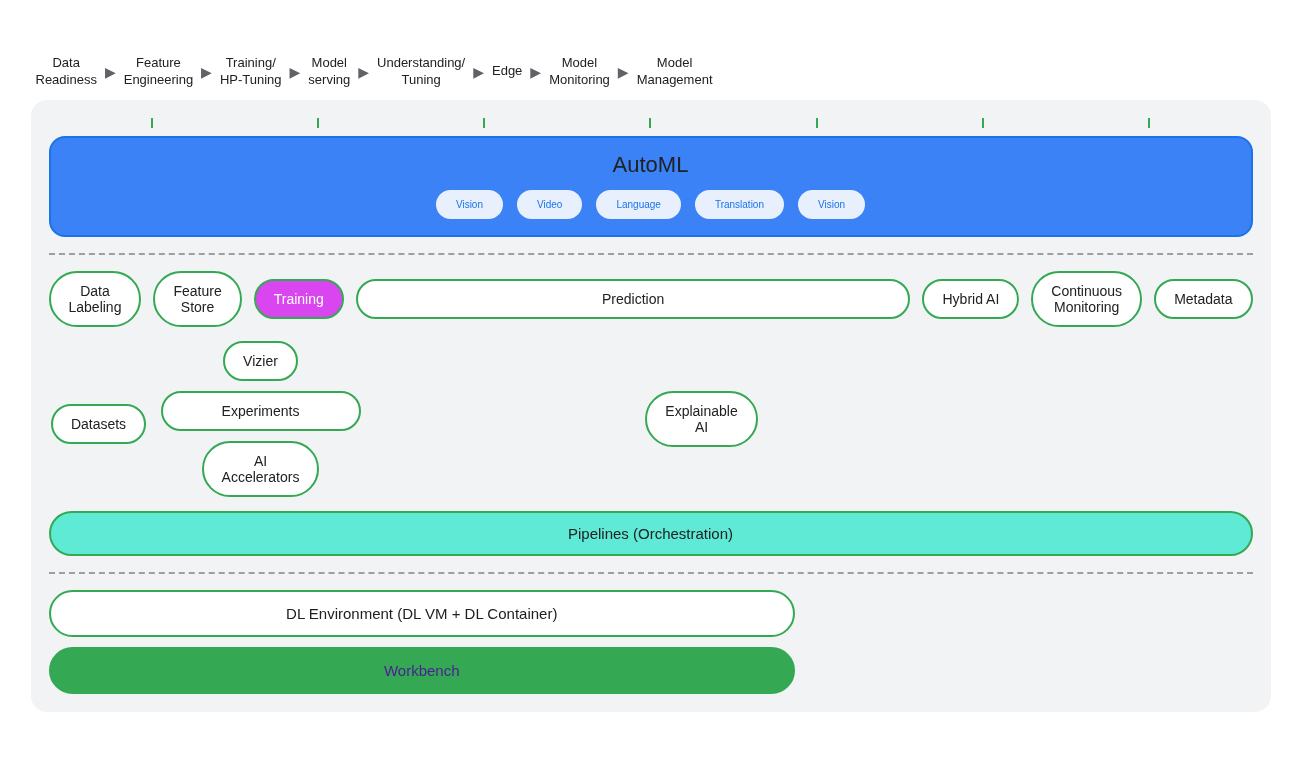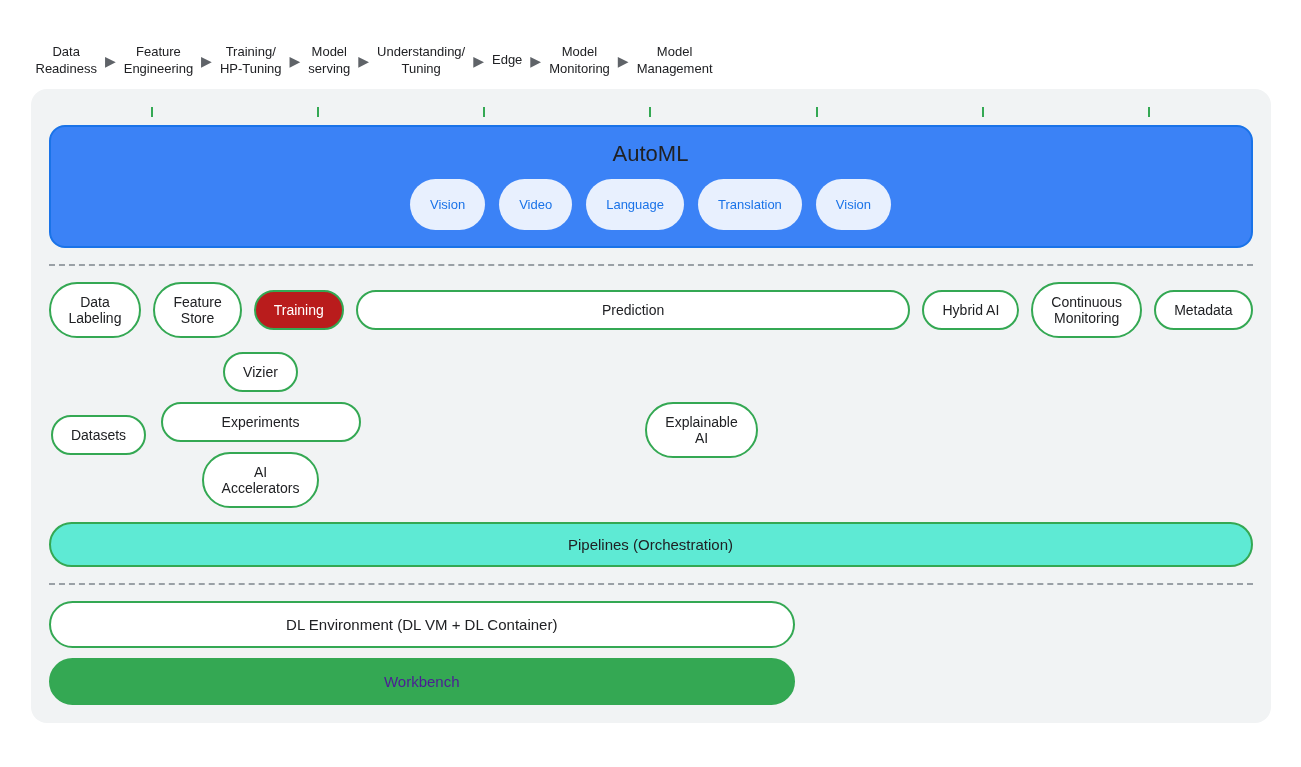--- a/index.html
+++ b/index.html
@@ -66,22 +66,22 @@
     }
     .automl-chips {
       display: flex;
       justify-content: center;
       gap: 14px;
     }
     .automl-chip {
       background: #e8f0fe;
       color: #1a73e8;
       border-radius: 50px;
-      padding: 18px 20px;
-      font-size: 13px;
+      padding: 9px 20px;
+      font-size: 10px;
       font-weight: 400;
     }
     
     .dashed-divider {
       border: none;
       border-top: 2px dashed #9aa0a6;
       margin: 16px 0;
     }
     
     .items-row {
@@ -97,21 +97,21 @@
       padding: 10px 18px;
       font-size: 14px;
       font-weight: 400;
       color: #202124;
       text-align: center;
       white-space: nowrap;
     }
     .green-pill-filled {
       border: 2px solid #34a853;
       border-radius: 50px;
-      background: #b91c1c;
+      background: #d946ef;
       padding: 10px 18px;
       font-size: 14px;
       font-weight: 400;
       color: #fff;
       text-align: center;
       white-space: nowrap;
     }
     
     .pipelines-row {
       margin-top: 14px;

